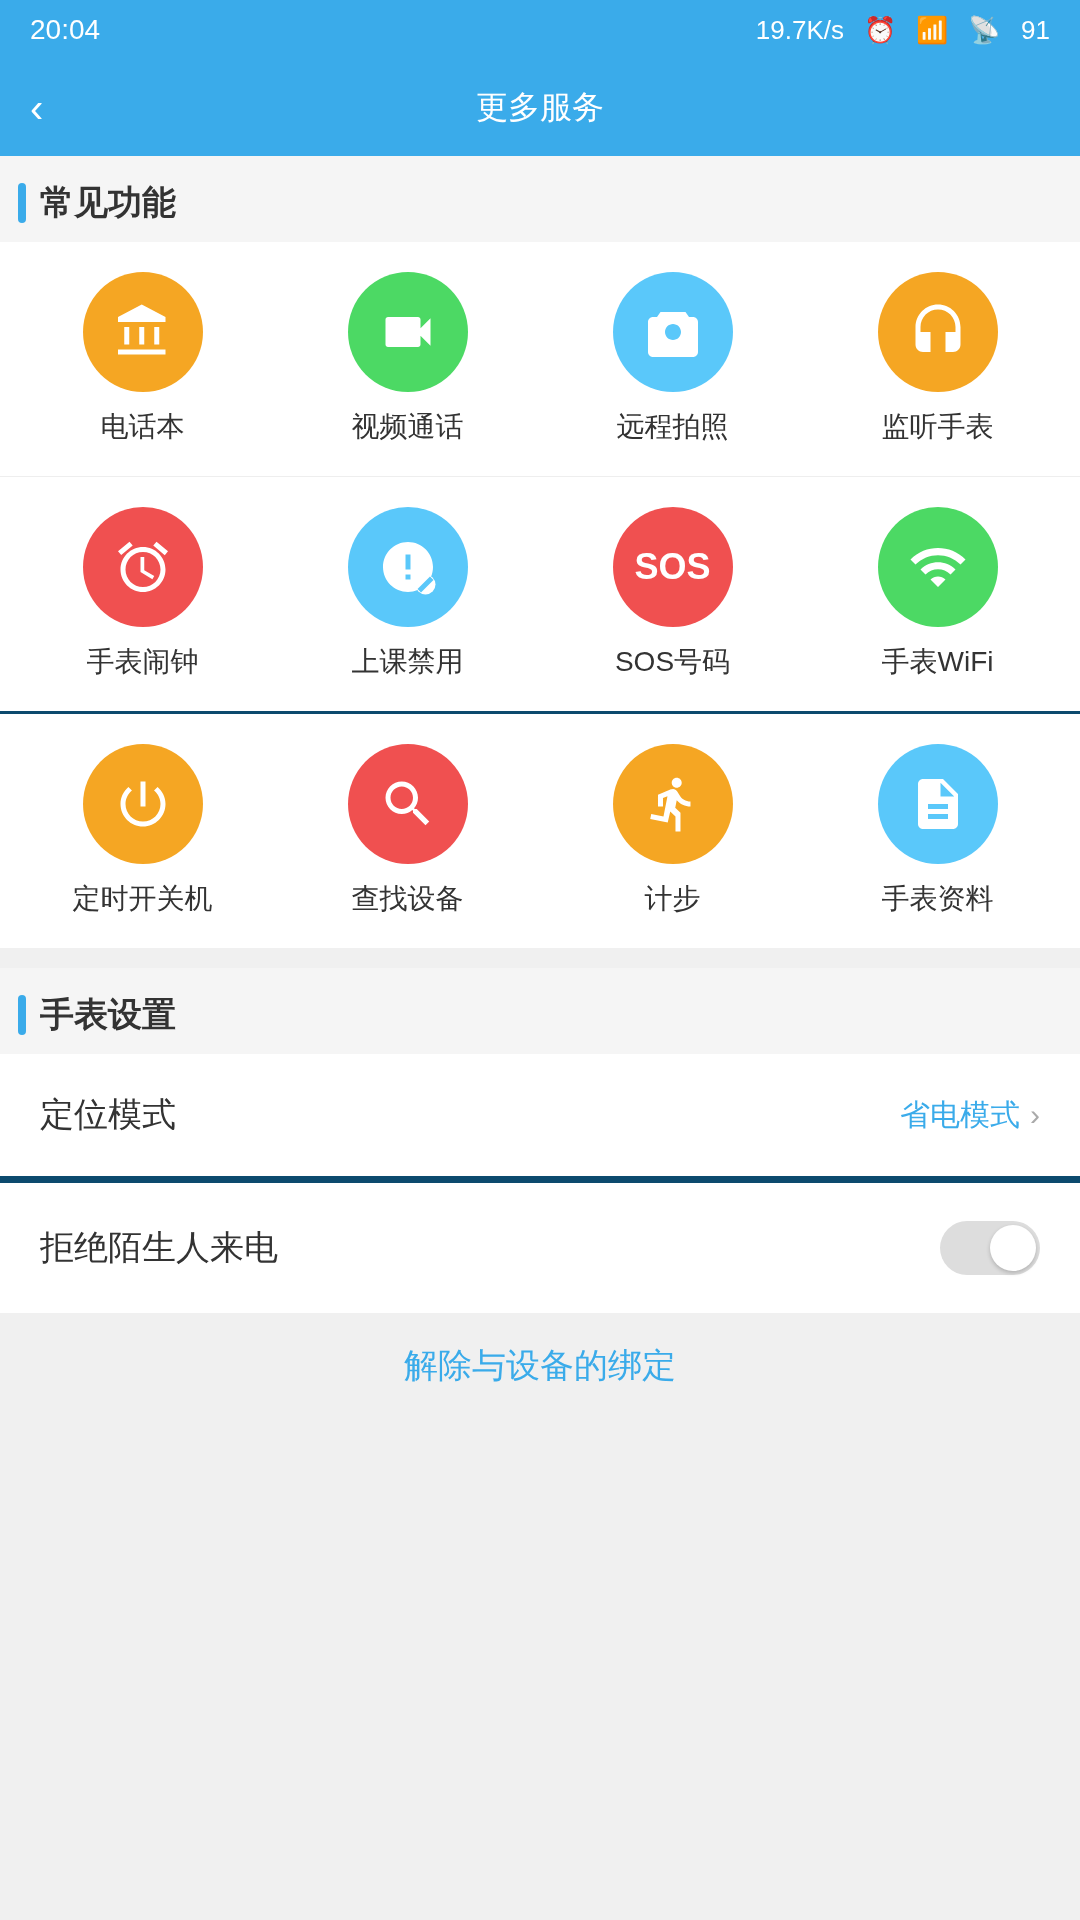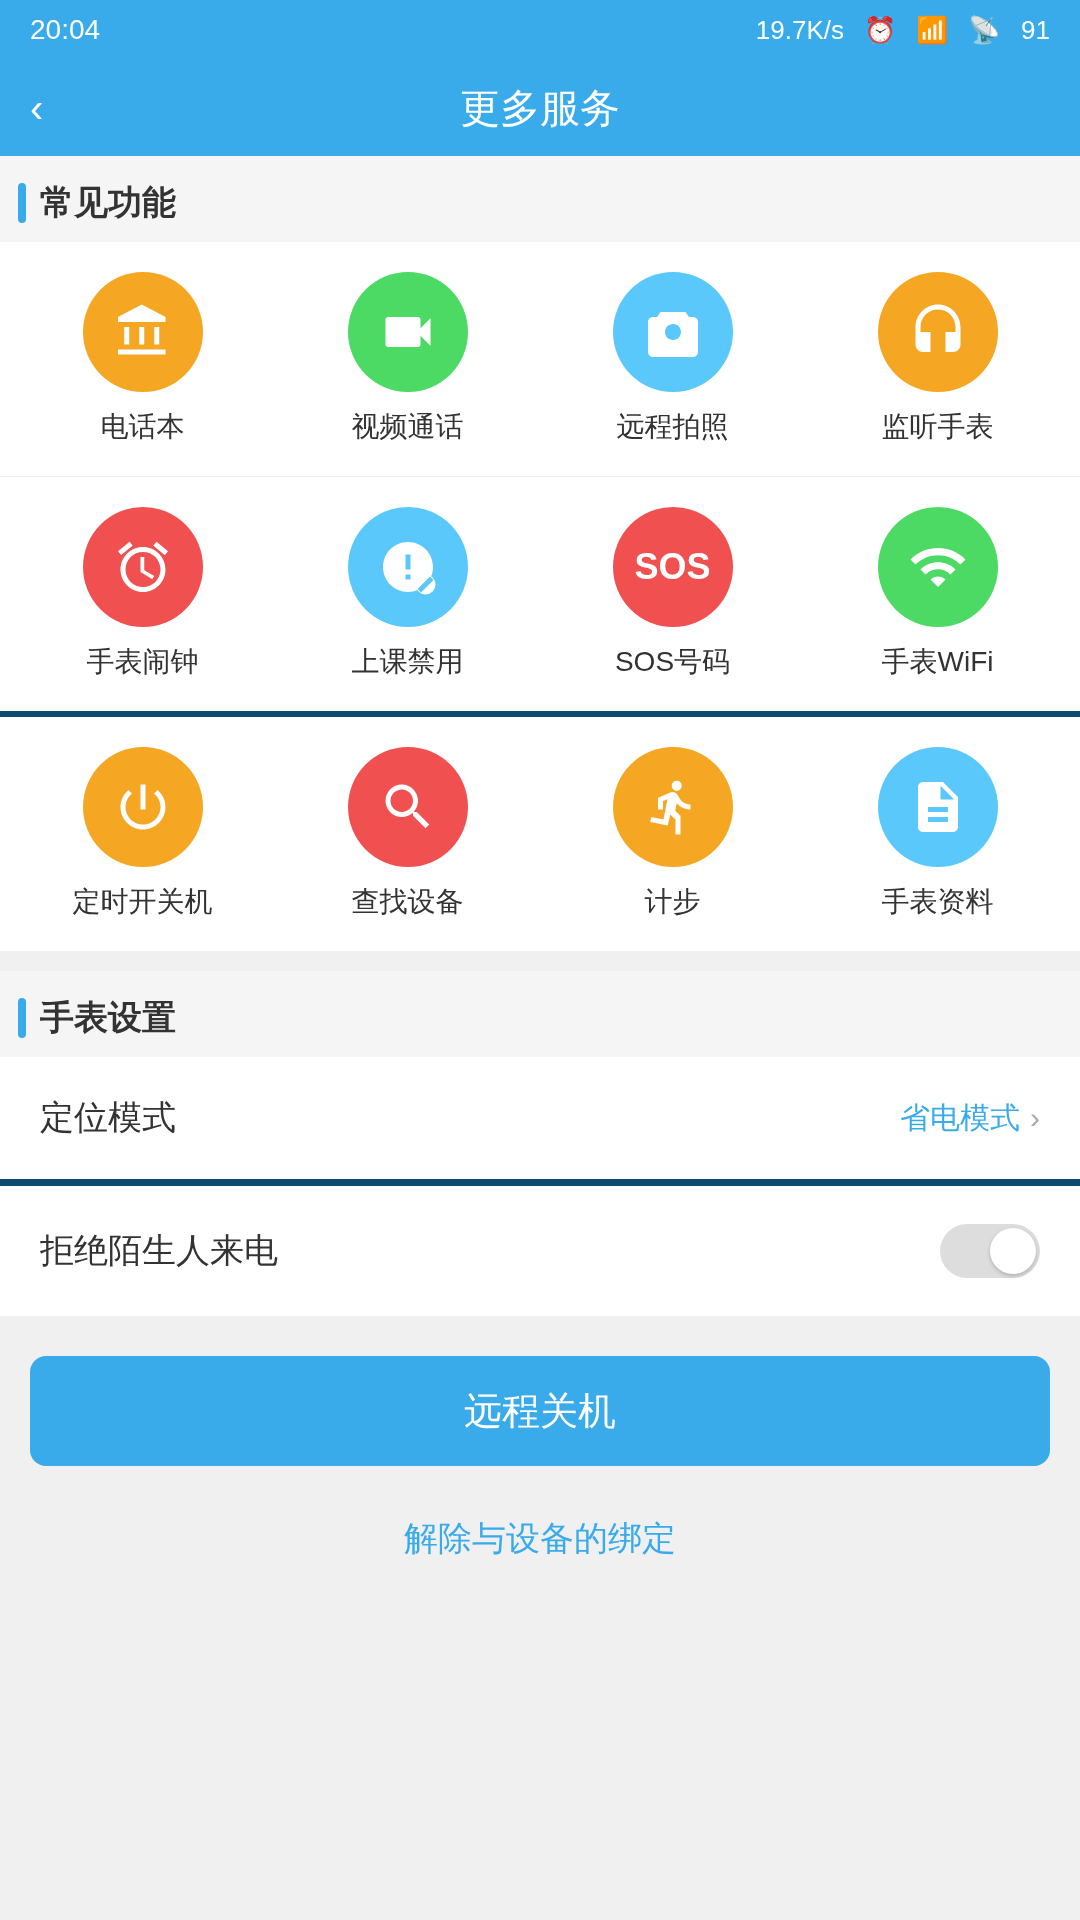--- a/index.html
+++ b/index.html
@@ -44,21 +44,21 @@
     .back-btn {
       position: absolute;
       left: 30px;
       color: white;
       font-size: 40px;
       font-weight: 300;
       cursor: pointer;
     }
     .header-title {
       color: white;
-      font-size: 40px;
+      font-size: 32px;
       font-weight: 500;
       text-align: right;
     }
 
     
     .content {
       background: #f0f0f0;
     }
 
     
@@ -324,21 +324,21 @@
         <div class="icon-circle bg-green2">
           <svg viewBox="0 0 24 24">
             <path d="M1 9l2 2c4.97-4.97 13.03-4.97 18 0l2-2C16.93 2.93 7.08 2.93 1 9zm8 8l3 3 3-3c-1.65-1.66-4.34-1.66-6 0zm-4-4l2 2c2.76-2.76 7.24-2.76 10 0l2-2C15.14 9.14 8.87 9.14 5 13z"></path>
           </svg>
         </div>
         <span class="grid-label">手表WiFi</span>
       </div>
     </div>
   </div>
 
-  <div class="grid-card" style="border-top: 6px solid #0c4a6e;">
+  <div class="grid-card" style="border-top: 3px solid #0c4a6e;">
     <div class="grid-row">
 
       <div class="grid-item">
         <div class="icon-circle bg-orange3">
           <svg viewBox="0 0 24 24">
             <path d="M13 3h-2v10h2V3zm4.83 2.17l-1.42 1.42C17.99 7.86 19 9.81 19 12c0 3.87-3.13 7-7 7s-7-3.13-7-7c0-2.19 1.01-4.14 2.58-5.42L6.17 5.17C4.23 6.82 3 9.26 3 12c0 4.97 4.03 9 9 9s9-4.03 9-9c0-2.74-1.23-5.18-3.17-6.83z"></path>
           </svg>
         </div>
         <span class="grid-label">定时开关机</span>
       </div>
@@ -390,21 +390,18 @@
     </div>
 
     <div class="settings-item" style="border-bottom: none;">
       <span class="settings-label">拒绝陌生人来电</span>
       <div class="toggle">
         <div class="toggle-knob"></div>
       </div>
     </div>
   </div>
 
-  <div class="remote-btn-wrapper">
-    <button class="remote-btn">远程关机</button>
-  </div>
 
   <div class="unbind-wrapper">
     <span class="unbind-link">解除与设备的绑定</span>
   </div>
 
 </div>
 
 </body></html>

